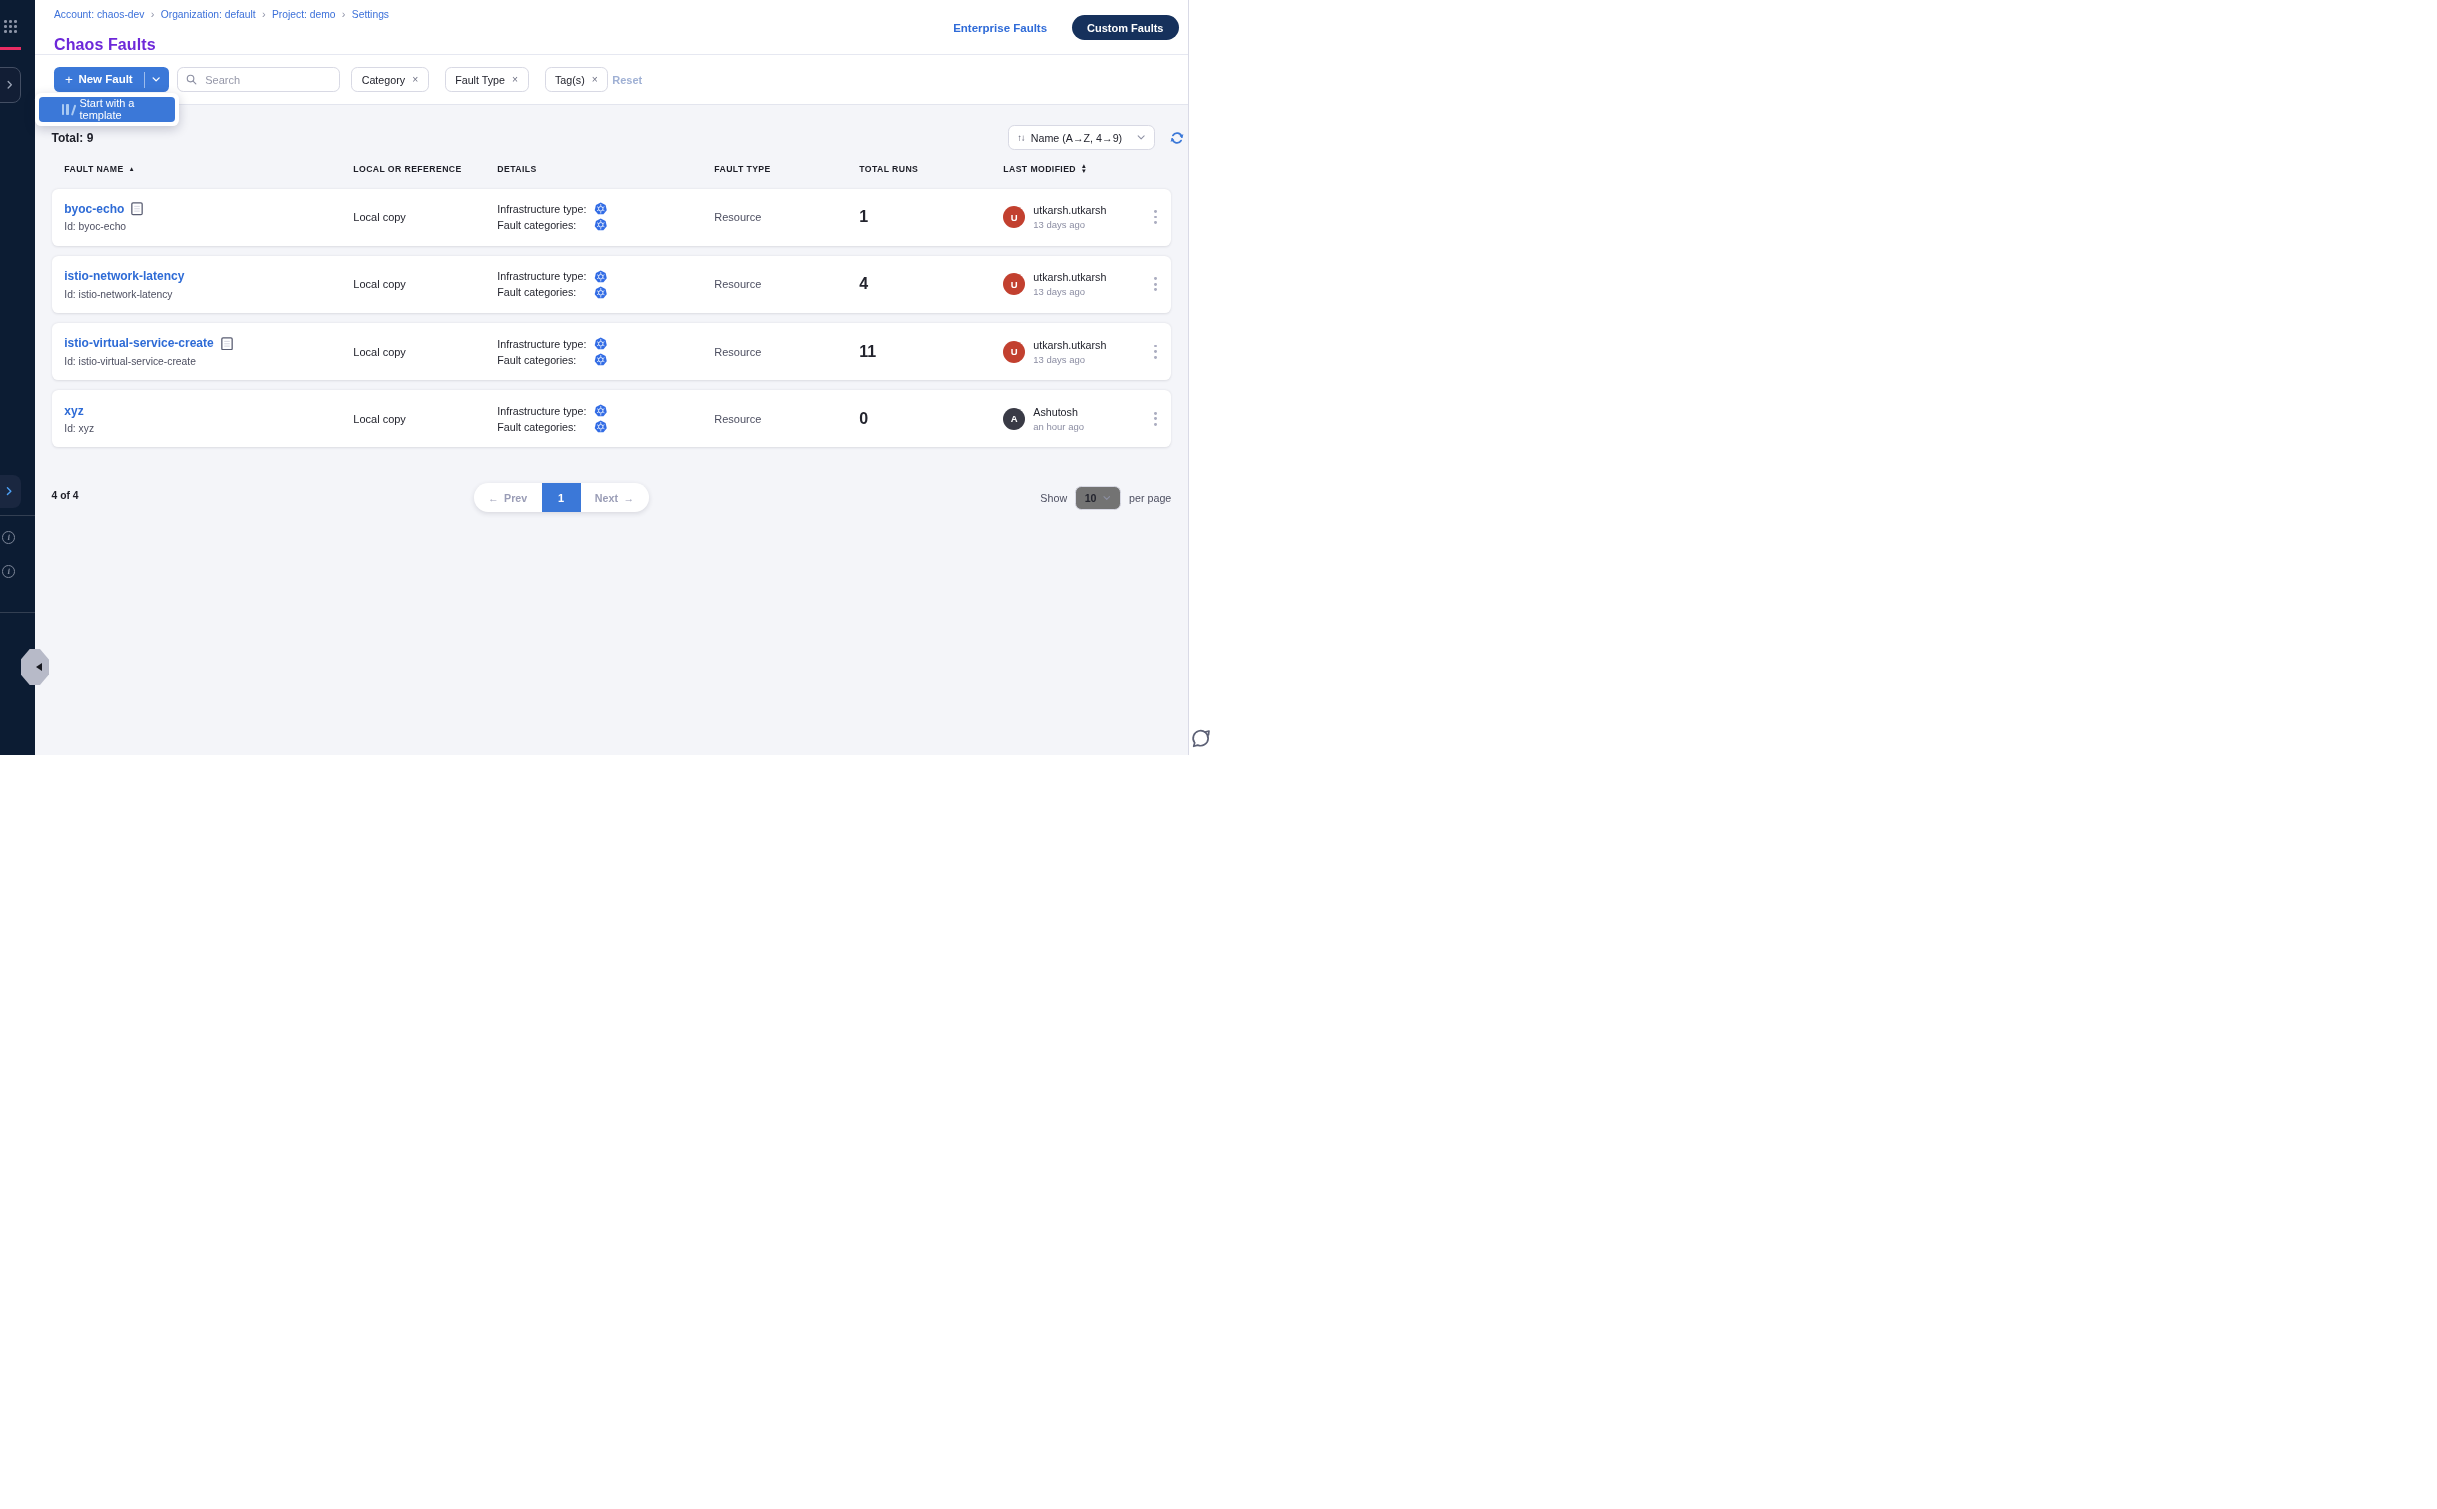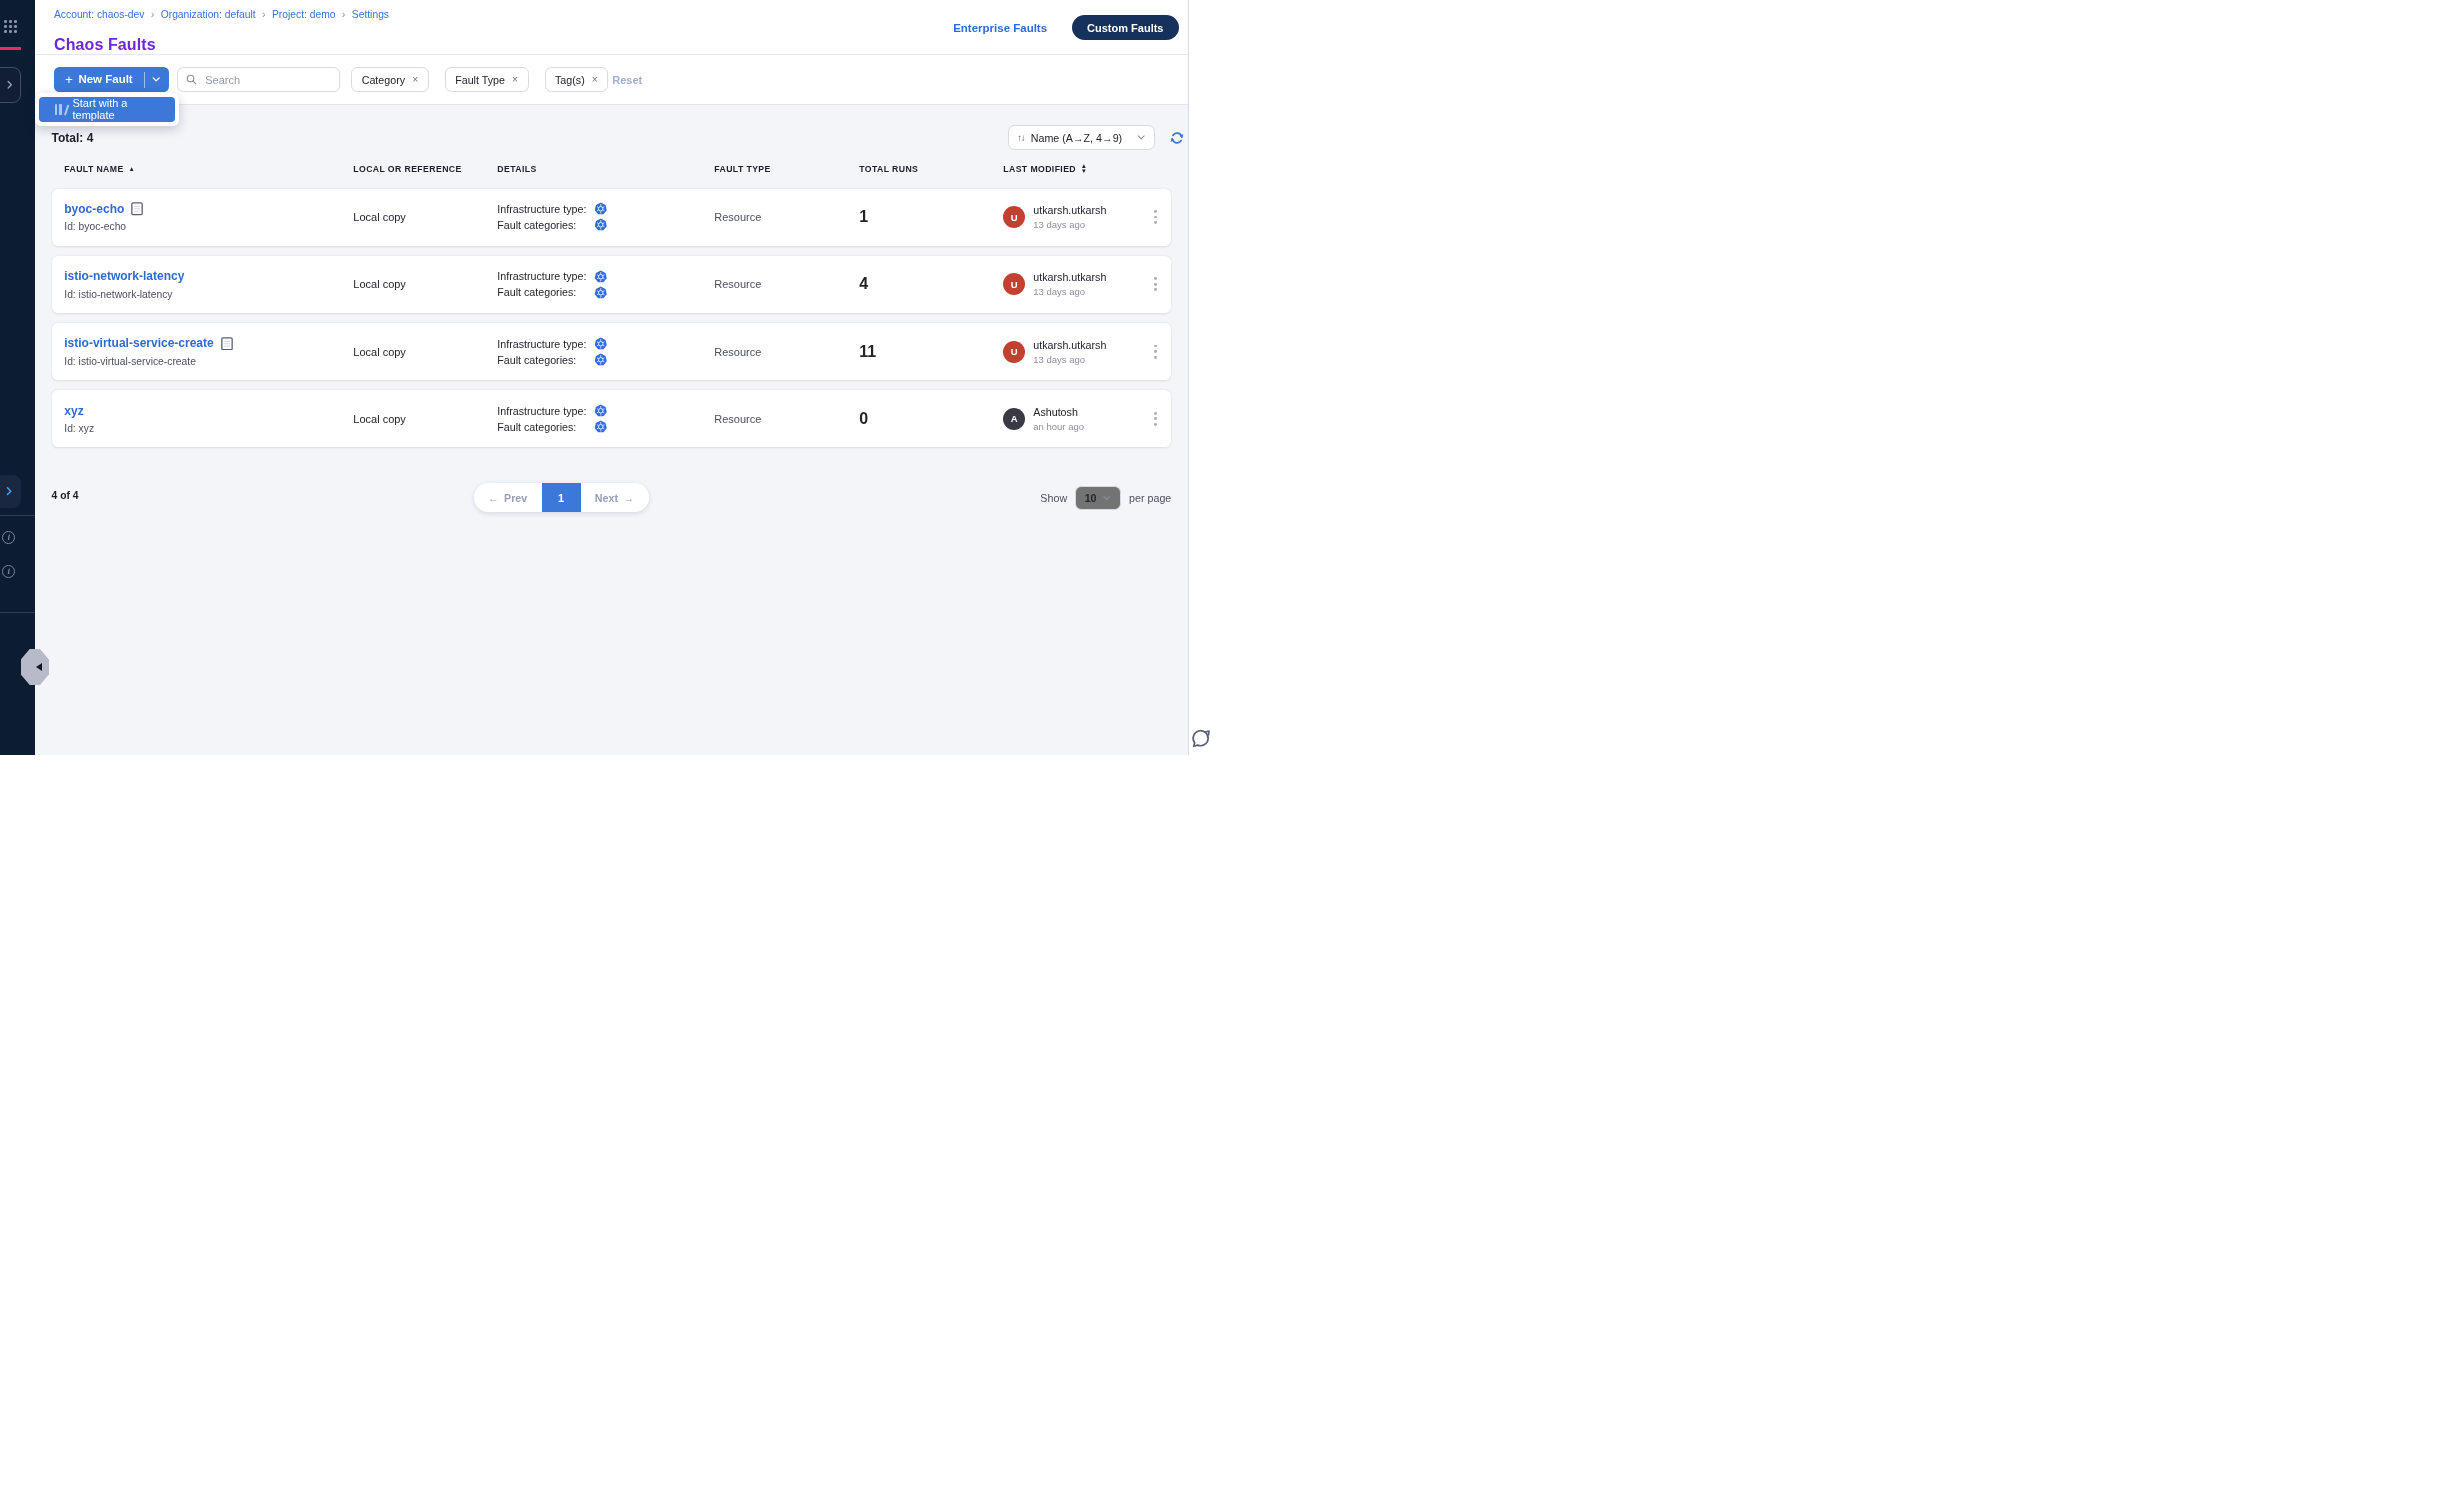--- a/index.html
+++ b/index.html
@@ -63,21 +63,21 @@
   .search-wrap svg { position:absolute; left:8px; top:6.3px; }
   .chips { display:flex; align-items:center; margin-left:11px; gap:16px; }
   .chip { height:25px; background:#fff; border:0.8px solid #d8d9e4; border-radius:6.3px;
           display:flex; align-items:center; padding:0 9.5px; font-size:10.7px; color:#23242e; gap:7.1px; }
   .chip .x { color:#6f7285; font-size:10.3px; cursor:pointer; }
   .reset { margin-left:4px; color:#9fb0d4; font-size:11px; font-weight:600; text-decoration:none; }
 
   .popover { position:absolute; left:0; top:38px; width:144px; background:#fff; border-radius:6.3px;
              box-shadow:0 3.2px 11px rgba(20,25,60,.22); padding:4px; z-index:30; }
   .popover .item { height:24.6px; background:#3b78d8; border-radius:4px; color:#fff; font-size:11px;
-             display:flex; align-items:center; gap:6.3px; padding:0 16px; cursor:pointer; }
+             display:flex; align-items:center; gap:6.3px; padding:0 23px; cursor:pointer; }
   .tpl-icon { display:flex; align-items:flex-end; gap:2px; height:12px; }
   .tpl-icon i { display:block; width:2.4px; height:11px; background:#a9c9f2; border-radius:0.8px; }
   .tpl-icon i:last-child { transform:rotate(18deg); transform-origin:bottom left; }
 
   
   .content { padding:20px 3.2px 0 16.6px; }
   .summary-row { display:flex; align-items:center; justify-content:space-between; height:25px; }
   .total { font-size:12px; font-weight:700; color:#1d1e27; }
   .sort-zone { display:flex; align-items:center; }
   .sort-box { height:25px; min-width:147px; background:#fff; border:0.8px solid #d8d9e4; border-radius:6.3px;
@@ -236,21 +236,21 @@
             <span>Tag(s)</span>
             <span class="x">×</span>
           </div>
         </div>
       <a href="#" class="reset">Reset</a>
     </div>
 
     <div class="content">
 
       <div class="summary-row">
-        <div class="total">Total: 4</div>
+        <div class="total">Total: 9</div>
         <div class="sort-zone">
           <div class="sort-box">
             <span class="updown">↑↓</span>
             <span class="lbl">Name (A→Z, 4→9)</span>
             <svg width="10.3" height="10.3" viewBox="0 0 24 24" fill="none" stroke="#8d90a3" stroke-width="2.4" stroke-linecap="round" stroke-linejoin="round">
                 <polyline points="5 9 12 16 19 9"></polyline>
               </svg>
           </div>
           <div class="refresh">
             <svg width="16" height="16" viewBox="0 0 24 24" fill="none" stroke="#3b78d8" stroke-width="2.5" stroke-linecap="round">

